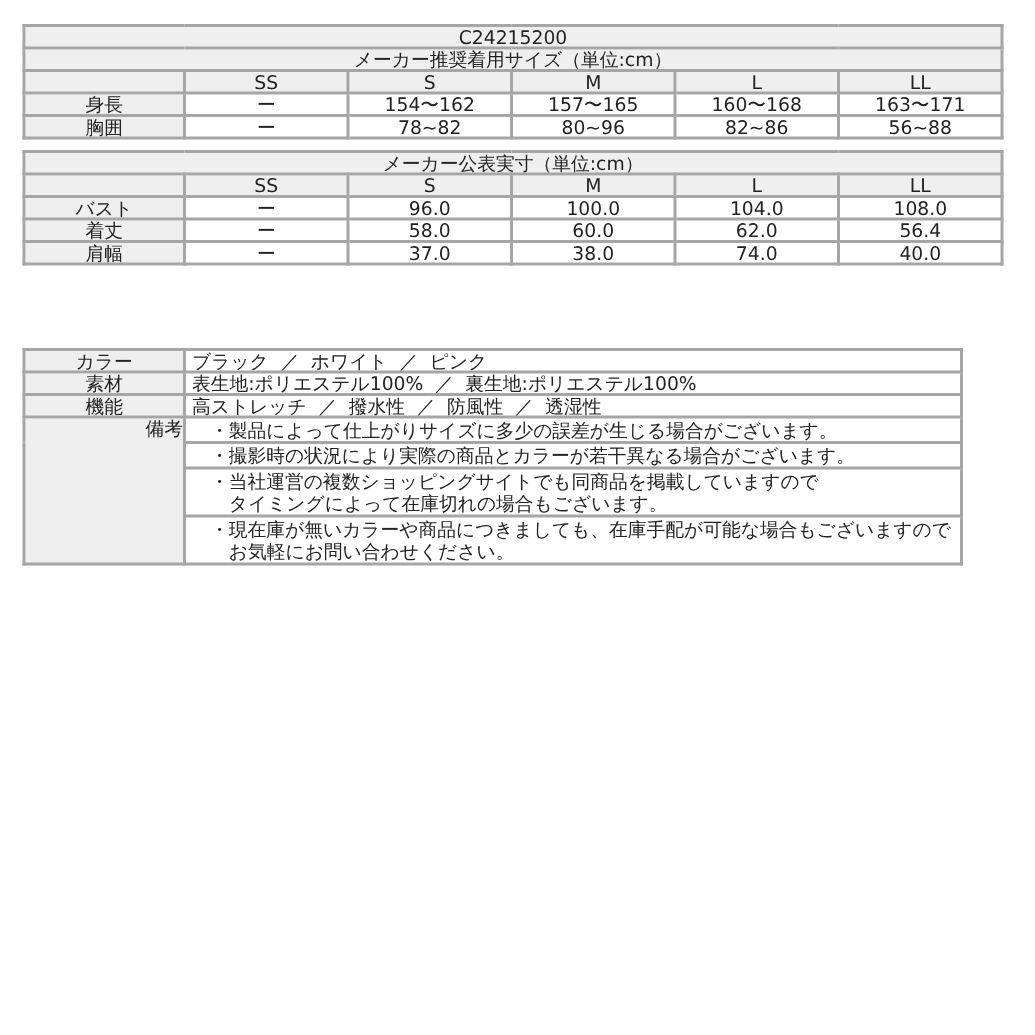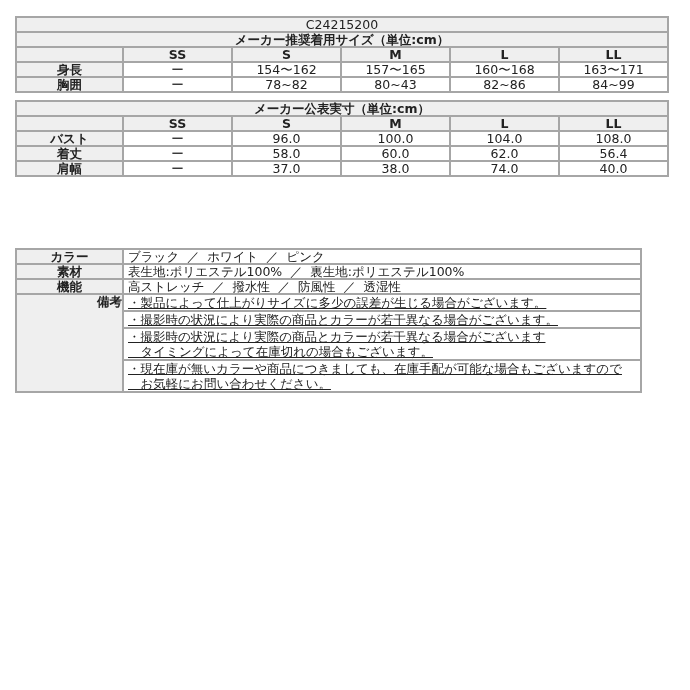--- a/index.html
+++ b/index.html
@@ -3,28 +3,28 @@
 <meta charset="utf-8">
 <style>
   html, body { margin: 0; padding: 0; background: #ffffff; }
   body { width: 690px; height: 690px; position: relative; overflow: hidden;
          font-family: "DejaVu Sans", "Liberation Sans", sans-serif; color: #222; }
   table { border-collapse: collapse; position: absolute; left: 15px; width: 627px; table-layout: fixed; }
   td { border: 2px solid #a6a6a6; padding: 0; height: 13px; line-height: 13px; font-size: 12.5px;
        text-align: center; white-space: nowrap; overflow: hidden; }
   .gray { background: #efefef; }
   .white { background: #ffffff; }
-  .bold { font-weight: bold; }
+  .bold { font-weight: normal; }
   .left { text-align: left; padding-left: 4px; }
   #t1 { top: 16px; }
   #t2 { top: 100px; }
-  #t3 { top: 248px; border-radius: 23px; }
+  #t3 { top: 232px; border-radius: 23px; }
   .c-label { width: 107px; }
   .c-size { width: 109px; }
-  .note-cell { text-align: left; padding-left: 4px; line-height: 15px; height: auto; text-decoration: underline; }
+  .note-cell { text-align: left; padding-left: 16px; line-height: 15px; height: auto; }
   .note-cell div { white-space: nowrap; }
   .sep { display: inline-block; width: 28px; text-align: center; }
 </style>
 </head>
 <body>
 
 <table id="t1">
   <colgroup>
       <col class="c-label">
       <col class="c-size">
@@ -53,23 +53,23 @@
     <td class="white">ー</td>
     <td class="white">154〜162</td>
     <td class="white">157〜165</td>
     <td class="white">160〜168</td>
     <td class="white">163〜171</td>
   </tr>
   <tr>
     <td class="gray bold">胸囲</td>
     <td class="white">ー</td>
     <td class="white">78~82</td>
-    <td class="white">80~43</td>
+    <td class="white">80~96</td>
     <td class="white">82~86</td>
-    <td class="white">84~99</td>
+    <td class="white">56~88</td>
   </tr>
 </tbody>
   </table>
 
 <table id="t2">
   <colgroup>
       <col class="c-label">
       <col class="c-size">
       <col class="c-size">
       <col class="c-size">
@@ -145,21 +145,21 @@
       <div>・製品によって仕上がりサイズに多少の誤差が生じる場合がございます。</div>
     </td>
   </tr>
   <tr>
     <td class="white note-cell">
       <div>・撮影時の状況により実際の商品とカラーが若干異なる場合がございます。</div>
     </td>
   </tr>
   <tr>
     <td class="white note-cell">
-      <div>・撮影時の状況により実際の商品とカラーが若干異なる場合がございます</div>
+      <div>・当社運営の複数ショッピングサイトでも同商品を掲載していますので</div>
       <div>　タイミングによって在庫切れの場合もございます。</div>
     </td>
   </tr>
   <tr>
     <td class="white note-cell">
       <div>・現在庫が無いカラーや商品につきましても、在庫手配が可能な場合もございますので</div>
       <div>　お気軽にお問い合わせください。</div>
     </td>
   </tr>
 </tbody>

